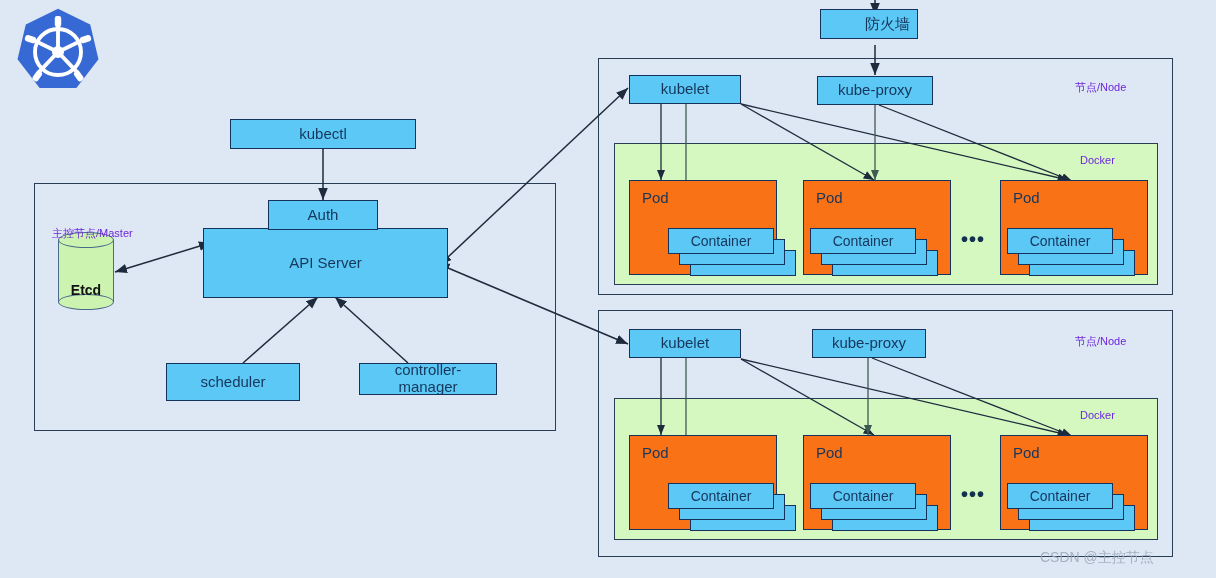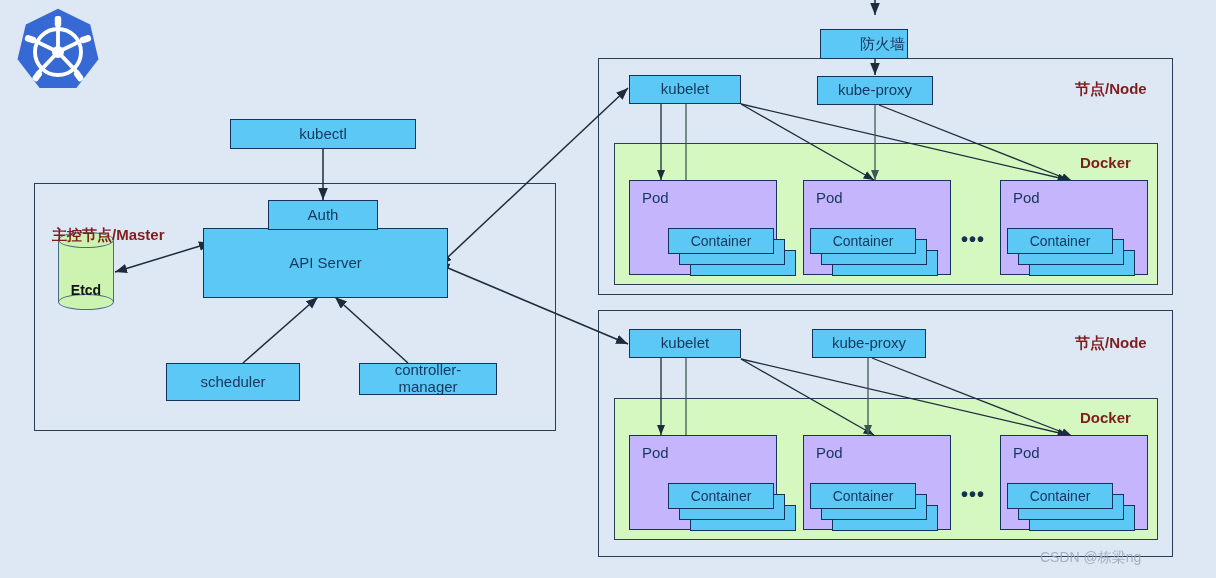--- a/index.html
+++ b/index.html
@@ -45,40 +45,40 @@
   
   .frame {
     position: absolute;
     border: 1.5px solid #2b3d55;
     box-sizing: border-box;
     background: transparent;
     z-index: 2;
   }
   .frame-label {
     position: absolute;
-    font-weight: bold;
-    font-size: 15px;
-    color: #7f1d1d;
+    font-weight: normal;
+    font-size: 11px;
+    color: #6d28d9;
     z-index: 12;
     white-space: nowrap;
   }
 
   
   .docker {
     position: absolute;
     background: #d5f8c0;
     border: 1.5px solid #2b3d55;
     box-sizing: border-box;
     z-index: 3;
   }
 
   
   .pod {
     position: absolute;
-    background: #c4b5fd;
+    background: #f97316;
     border: 1.5px solid #14325c;
     box-sizing: border-box;
     z-index: 6;
   }
   .pod-label {
     position: absolute;
     left: 12px;
     top: 8px;
     font-size: 15px;
     color: #16365c;
@@ -275,21 +275,21 @@
 
   <div class="box" style="left:203px; top:228px; width:245px; height:70px; z-index:10;">API Server</div>
 
   <div class="box" style="left:268px; top:200px; width:110px; height:30px; z-index:11;">Auth</div>
 
   <div class="box" style="left:166px; top:363px; width:134px; height:38px;">scheduler</div>
 
   <div class="box" style="left:359px; top:363px; width:138px; height:32px; white-space:pre-line;">controller-
 manager</div>
 
-  <div class="box" style="left:820px; top:29px; width:88px; height:30px;padding-left:37px;">防火墙</div>
+  <div class="box" style="left:820px; top:9px; width:98px; height:30px;padding-left:37px;">防火墙</div>
 
   <div class="frame" style="left:598px; top:58px; width:575px; height:237px;"></div>
   <div class="frame-label" style="left:1075px; top:80px;">节点/Node</div>
 
   <div class="box" style="left:629px; top:75px; width:112px; height:29px;">kubelet</div>
   <div class="box" style="left:817px; top:76px; width:116px; height:29px;">kube-proxy</div>
 
   <div class="docker" style="left:614px; top:143px; width:544px; height:142px;"></div>
   <div class="frame-label" style="left:1080px; top:154px;">Docker</div>
 
@@ -353,15 +353,15 @@
 
   <div class="pod" style="left:1000px; top:435px; width:148px; height:95px;">
     <div class="pod-label">Pod</div>
   </div>
   <div class="cstack" style="left:1007px; top:483px; width:130px; height:50px;">
     <div class="sheet back2"></div>
     <div class="sheet back1"></div>
     <div class="sheet front">Container</div>
   </div>
 
-  <div class="watermark" style="left:1040px; top:549px;">CSDN @栋梁ng</div>
+  <div class="watermark" style="left:1040px; top:549px;">CSDN @主控节点</div>
 
 </div>
 
 </body></html>

